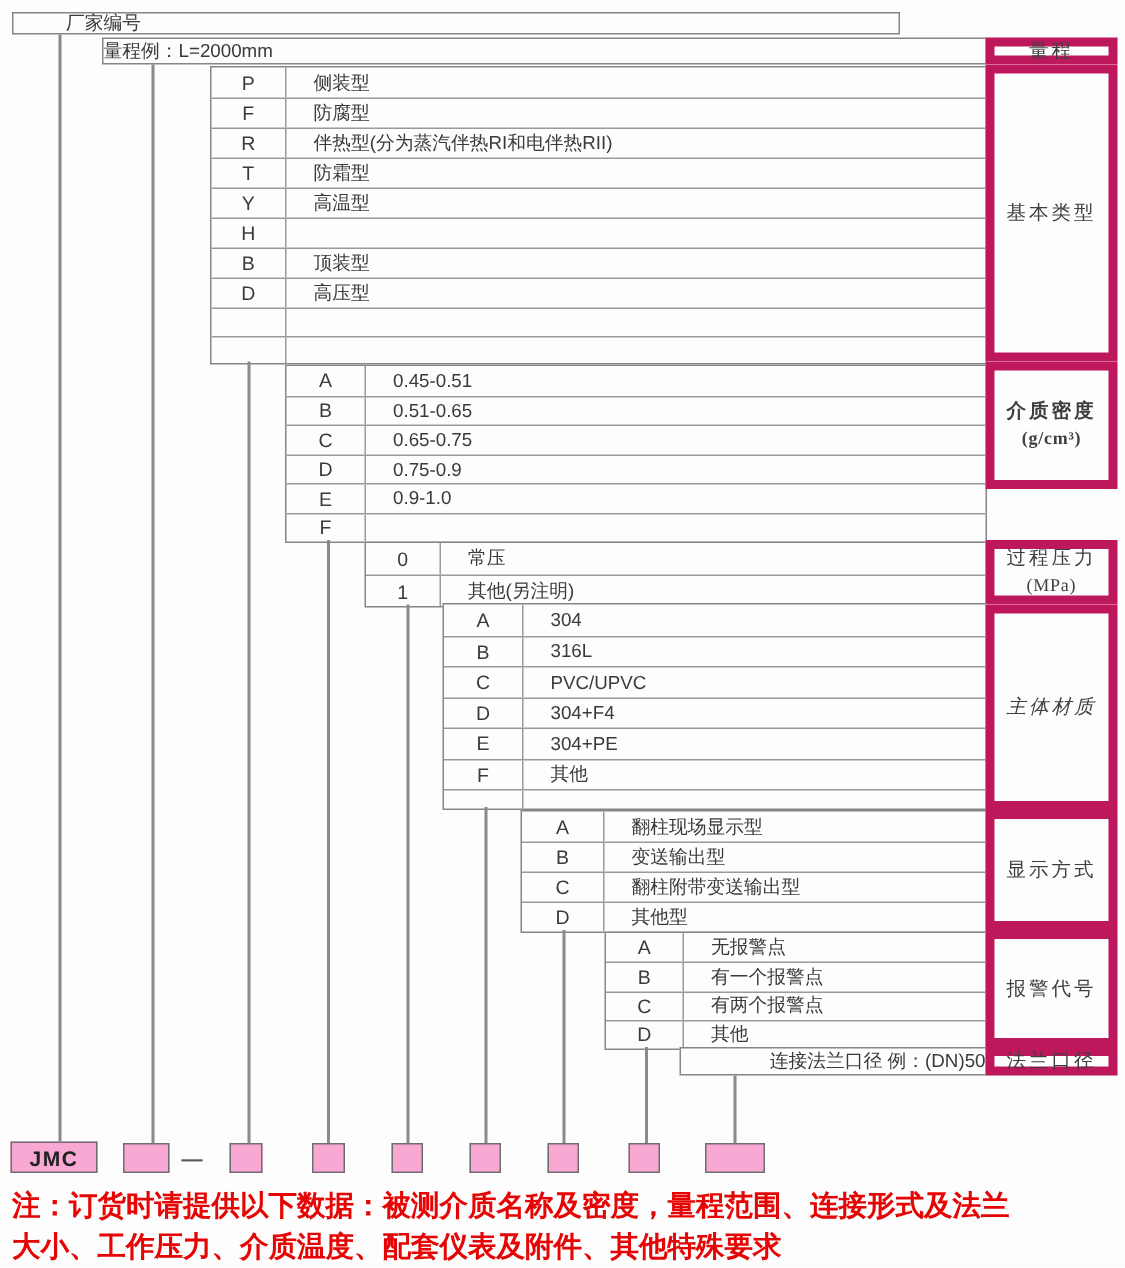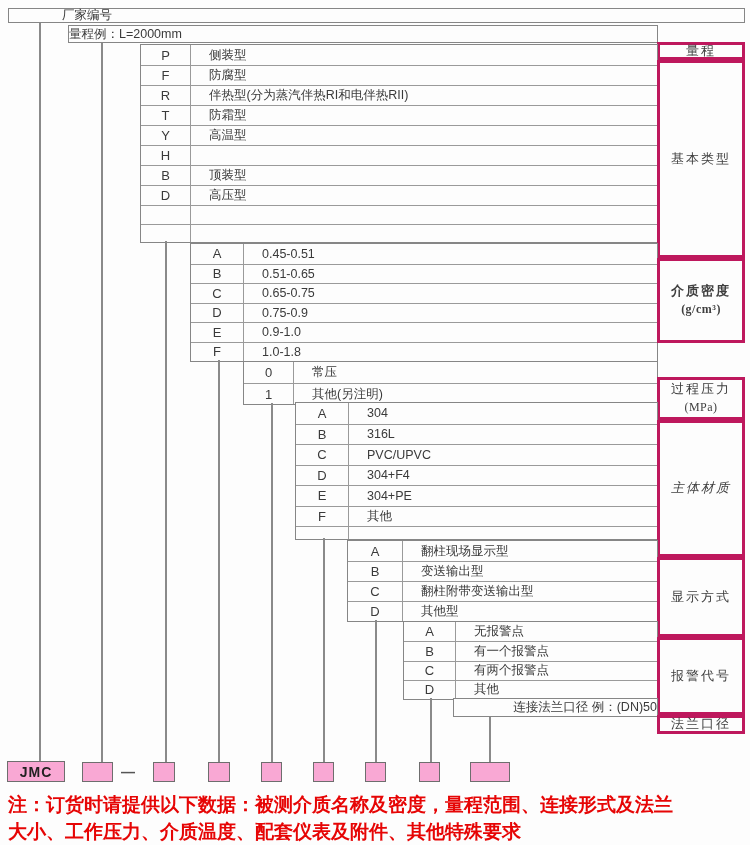--- a/index.html
+++ b/index.html
@@ -33,25 +33,25 @@
   .t-basic .row { height:20px; }
   .t-basic .row.short { height:18.5px; }
   .t-density .row { height:19.5px; }
   .t-pressure .row { height:21px; }
   .t-material .row { height:20.5px; }
   .t-material .row.short { height:13px; }
   .t-display .row { height:20px; }
   .t-alarm .row { height:19.25px; }
   
   .label-cell {
-    position:absolute; left:657px; width:88px; border:3px solid #be185d;
+    position:absolute; left:657px; width:88px; border:6px solid #be185d;
     background:#fdfdfd; display:flex; flex-direction:column;
     align-items:center; justify-content:center;
     font-family:"Liberation Serif", serif; font-size:13px; color:#3f3f3f;
-    letter-spacing:2px; line-height:1.45; text-align:center;margin-top:17px;
+    letter-spacing:2px; line-height:1.45; text-align:center;
   }
   .label-cell .unit { letter-spacing:0.5px; font-size:12px; }
   
   .vline { position:absolute; width:1.5px; background:#8a8a8a; }
   
   .bbox {
     position:absolute; border:1.5px solid #6e6e6e; background:#f9a8d4;
     display:flex; align-items:center; justify-content:center;
   }
   .jmc { font-weight:bold; font-size:14px; color:#222; letter-spacing:1px; }
@@ -64,21 +64,21 @@
     position:absolute; left:8px; top:791px; width:742px;
     font-size:19px; font-weight:bold; color:#e60505; line-height:27px;
     white-space:nowrap;
   }
 </style>
 </head>
 <body>
 
 <div class="stage">
 
-  <div class="cellbox" style="left:8px;top:8px;width:737px;height:15px;padding-left:53px;">
+  <div class="cellbox" style="left:8px;top:8px;width:592px;height:15px;padding-left:35px;">
     <span>厂家编号</span>
   </div>
 
   <div class="cellbox" style="left:68px;top:25px;width:590px;height:18px;">
     <span>量程例：L=2000mm</span>
   </div>
   <div class="label-cell" style="top:25px;height:18px;">
     <span>量程</span>
   </div>
 
@@ -143,21 +143,20 @@
     <div class="row">
       <div class="code">D</div>
       <div class="desc">0.75-0.9</div>
     </div>
     <div class="row">
       <div class="code">E</div>
       <div class="desc">0.9-1.0</div>
     </div>
     <div class="row">
       <div class="code">F</div>
-      <div class="desc">1.0-1.8</div>
     </div>
   </div>
   <div class="label-cell" style="top:241px;height:85px;font-weight:bold;">
     <span>介质密度</span>
     <span class="unit">(g/cm³)</span>
   </div>
 
   <div class="tbl t-pressure" style="left:243px;top:361px;width:415px;--cw:50px;">
     <div class="row">
       <div class="code">0</div>

